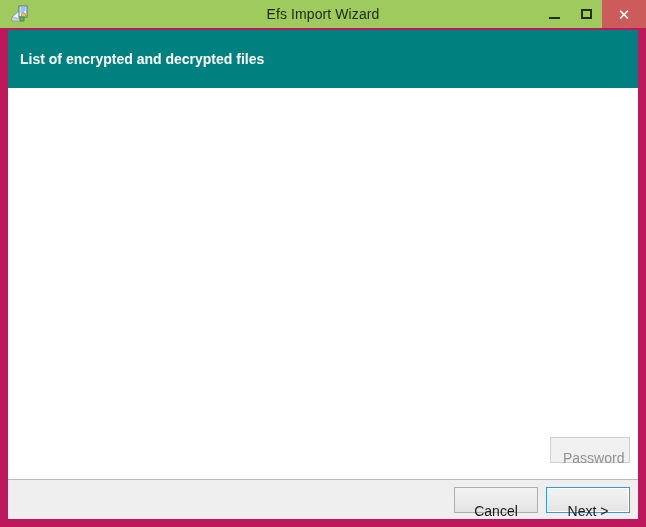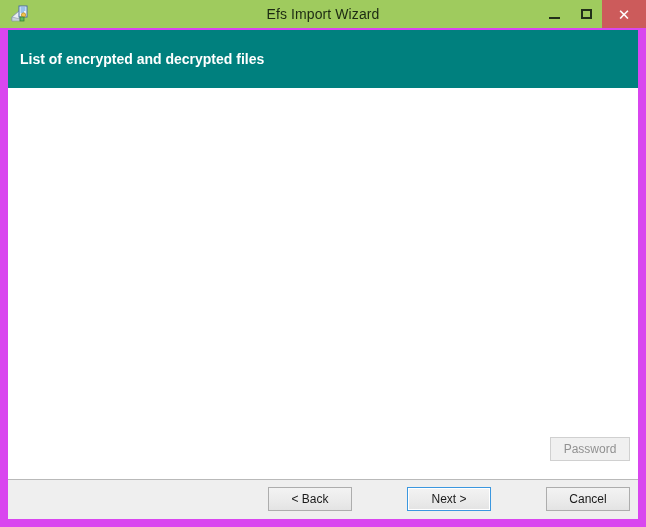--- a/index.html
+++ b/index.html
@@ -13,21 +13,21 @@
     font-family: "Liberation Sans", sans-serif;
     -webkit-font-smoothing: antialiased;
   }
 
   
   .window {
     position: absolute;
     left: 0; top: 0;
     width: 646px;
     height: 527px;
-    background: #d946ef;   
+    background: #be185d;   
     box-sizing: border-box;
     overflow: hidden;
   }
 
   
   .titlebar {
     position: absolute;
     left: 0; top: 0;
     width: 646px;
     height: 28px;
@@ -161,28 +161,27 @@
   
   .password-row {
     position: absolute;
     left: 0; top: 348px;
     width: 630px;
     height: 30px;
     background: #ffffff;
   }
   .btn {
     font-family: "Liberation Sans", sans-serif;
-    font-size: 12px;
+    font-size: 14px;
     color: #1a1a1a;
     background: linear-gradient(to bottom, #f3f3f3 0%, #ececec 50%, #e3e3e3 100%);
     border: 1px solid #adadad;
     box-sizing: border-box;
-    padding: 0;
+    padding: 12px;
     cursor: default;
-    margin-left: 47px;
   }
   .btn-password {
     position: absolute;
     right: 8px; top: 1px;
     width: 80px;
     height: 24px;
     color: #919191;
     background: #f0f0f0;
     border: 1px solid #d0d0d0;
   }
@@ -305,19 +304,18 @@
     <div class="filelist"></div>
 
     <div class="password-row">
       <button class="btn btn-password" disabled="">Password</button>
     </div>
 
   </div>
 
   <div class="footer">
     <div class="footer-btns">
-      <button class="btn btn-nav">&lt; Back</button>
+      <button class="btn btn-nav">Cancel</button>
       <button class="btn btn-nav focused">Next &gt;</button>
-      <button class="btn btn-nav">Cancel</button>
     </div>
   </div>
 
 </div>
 
 </body></html>

